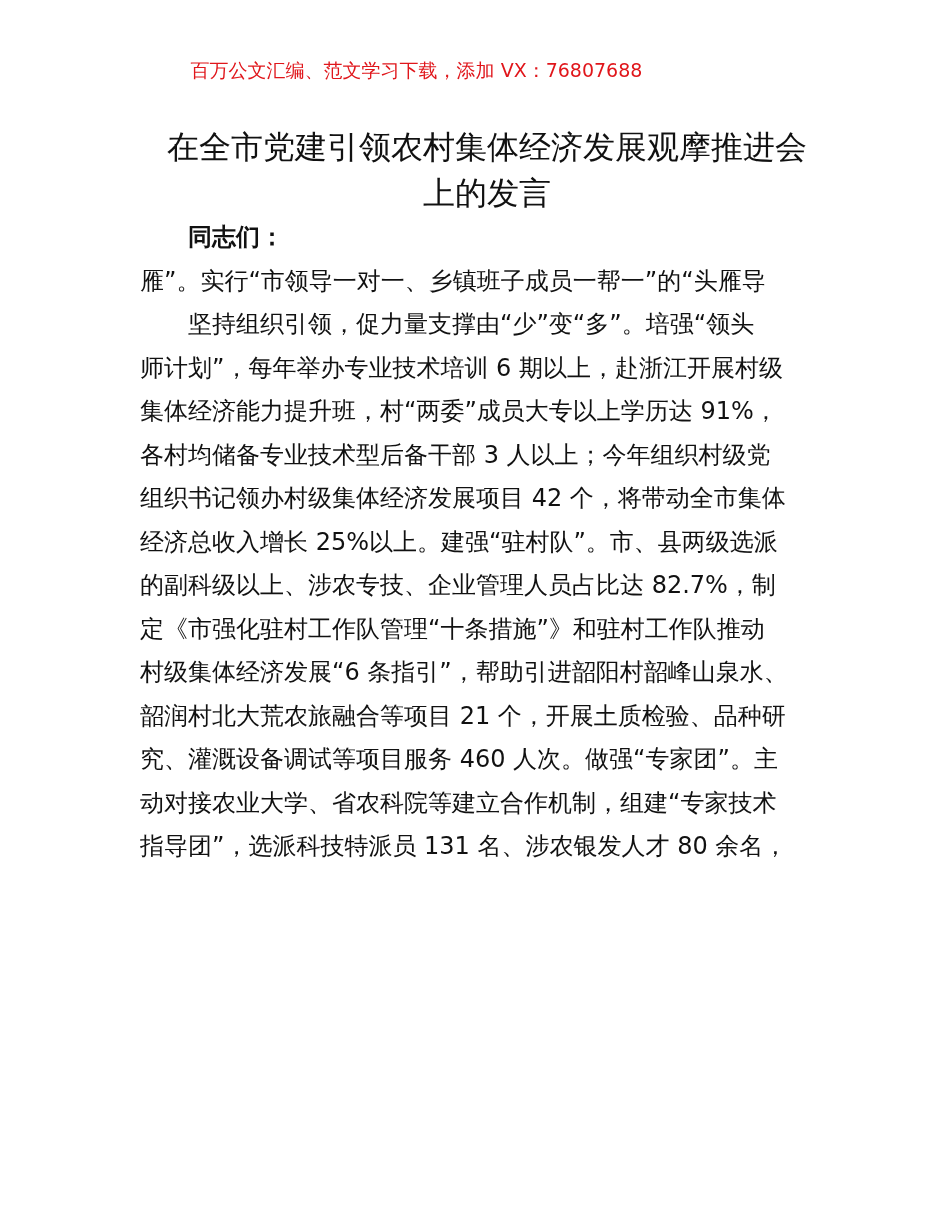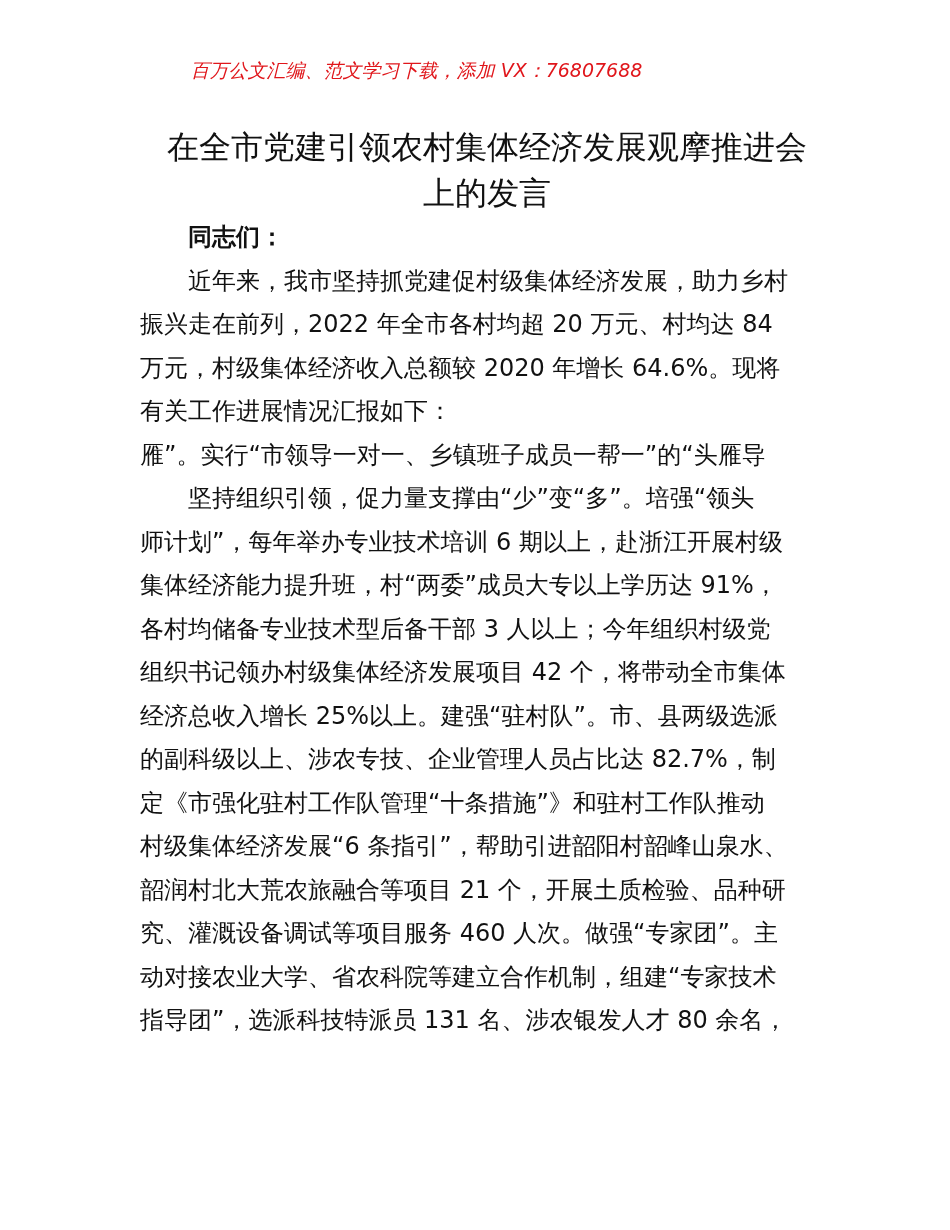--- a/index.html
+++ b/index.html
@@ -18,21 +18,20 @@
     .header-banner {
       position: absolute;
       top: 56px;
       left: 0;
       width: 833px;
       text-align: center;
       font-size: 19px;
       line-height: 28px;
       color: #e0161b;
       letter-spacing: 0px;
-      font-style: italic;
     }
     .doc-title {
       position: absolute;
       top: 112px;
       left: 130px;
       width: 690px;
       text-align: center;
       font-size: 32px;
       line-height: 46px;
       color: #111111;
@@ -67,26 +66,20 @@
 <div class="header-banner">百万公文汇编、范文学习下载，添加 VX：76807688</div>
 
 <h1 class="doc-title">
   <span class="line" style="height:46px">在全市党建引领农村集体经济发展观摩推进会</span>
   <span class="line" style="height:46px">上的发言</span>
 </h1>
 
 <div class="body-text">
   <span class="line indent salutation">同志们：</span>
 
-  <div>
-    <span class="line indent">近年来，我市坚持抓党建促村级集体经济发展，助力乡村</span>
-    <span class="line">振兴走在前列，2022 年全市各村均超 20 万元、村均达 84</span>
-    <span class="line">万元，村级集体经济收入总额较 2020 年增长 64.6%。现将</span>
-    <span class="line">有关工作进展情况汇报如下：</span>
-  </div>
 
   <div>
     <span class="line">雁”。实行“市领导一对一、乡镇班子成员一帮一”的“头雁导</span>
     <span class="line indent">坚持组织引领，促力量支撑由“少”变“多”。培强“领头</span>
     <span class="line">师计划”，每年举办专业技术培训 6 期以上，赴浙江开展村级</span>
     <span class="line">集体经济能力提升班，村“两委”成员大专以上学历达 91%，</span>
     <span class="line">各村均储备专业技术型后备干部 3 人以上；今年组织村级党</span>
     <span class="line">组织书记领办村级集体经济发展项目 42 个，将带动全市集体</span>
     <span class="line">经济总收入增长 25%以上。建强“驻村队”。市、县两级选派</span>
     <span class="line">的副科级以上、涉农专技、企业管理人员占比达 82.7%，制</span>

